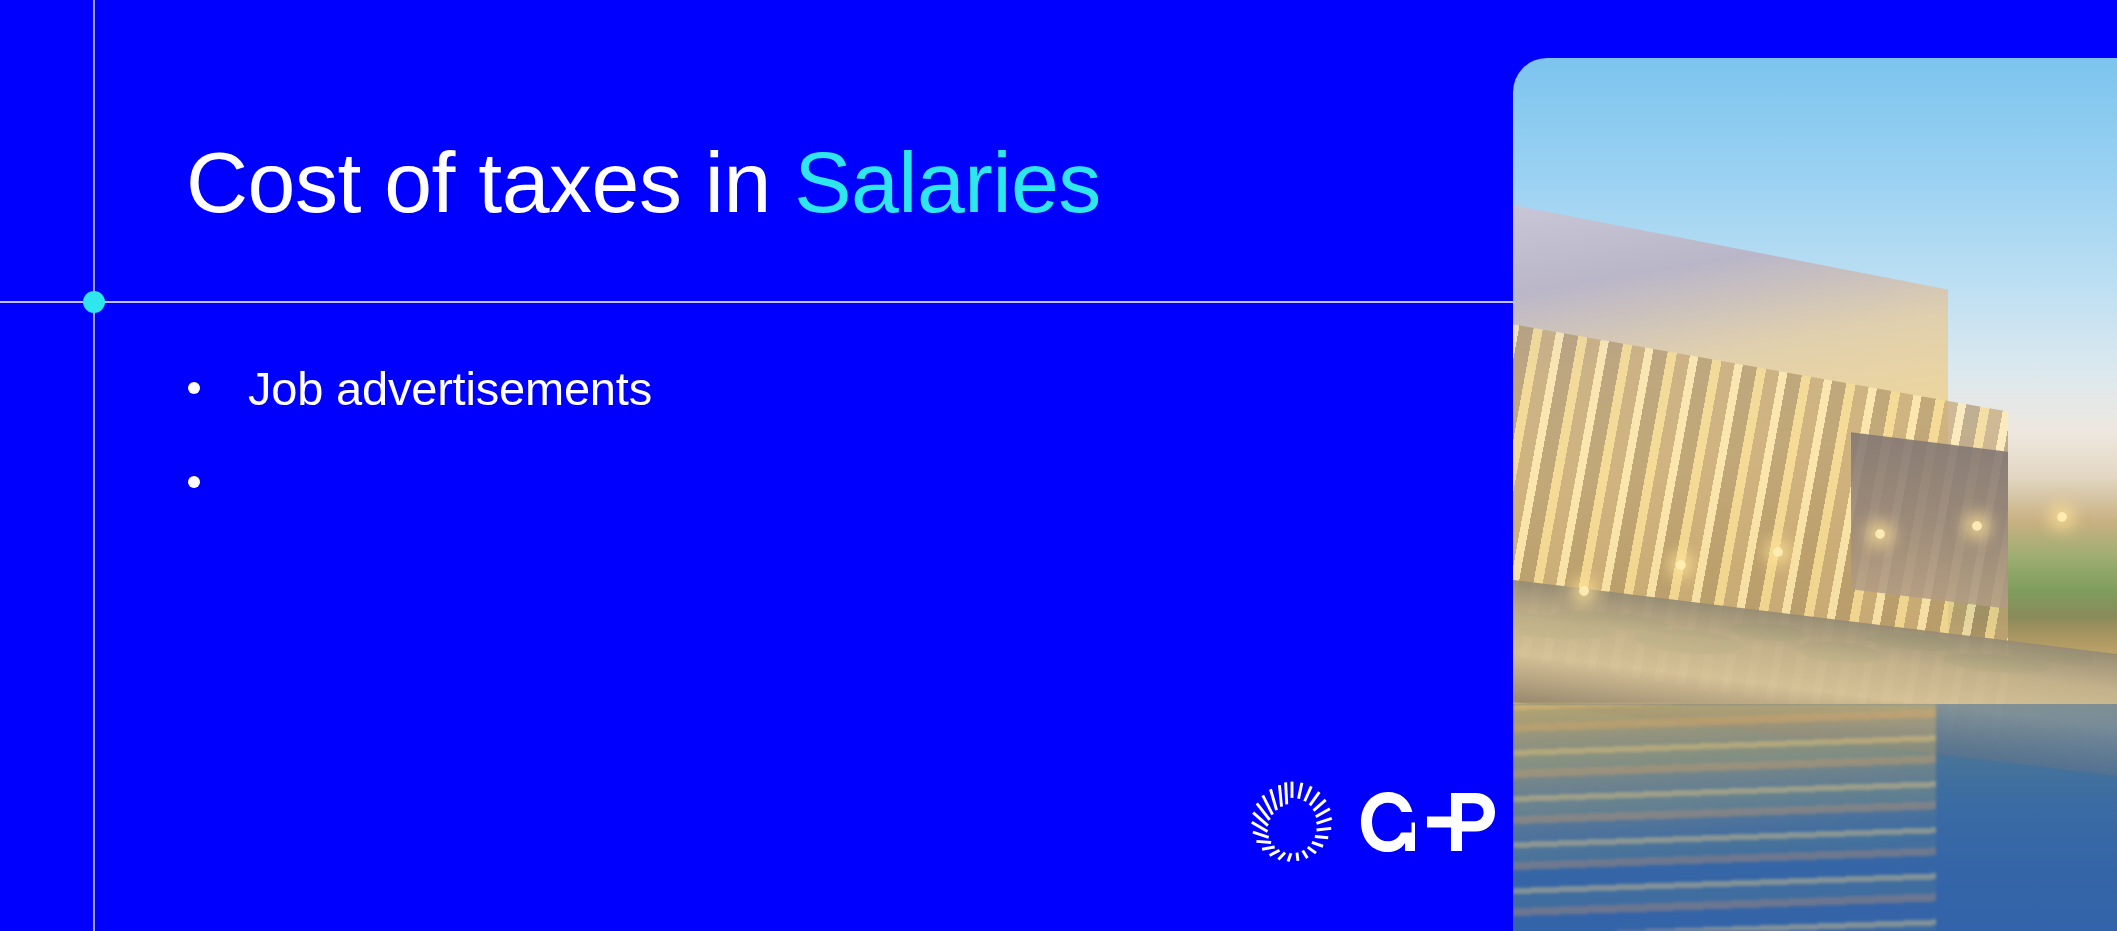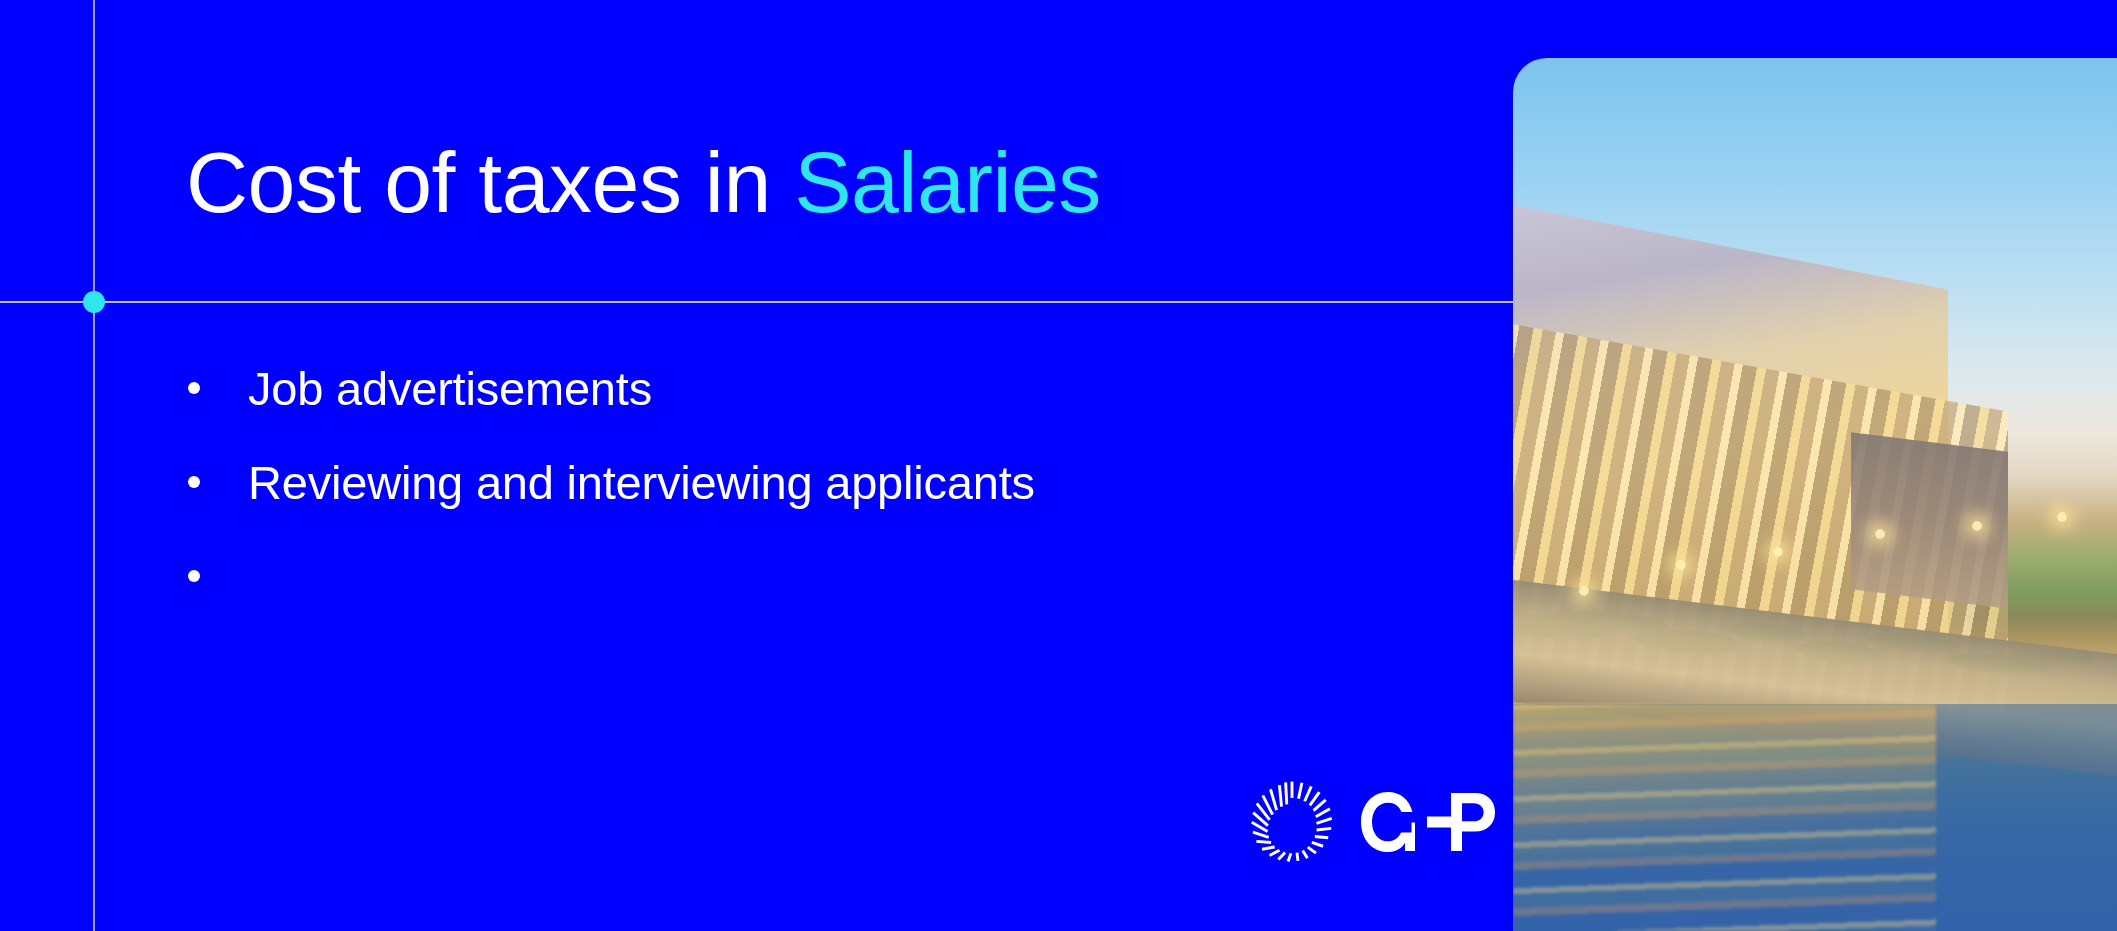--- a/index.html
+++ b/index.html
@@ -274,24 +274,20 @@
   <div class="guide-v"></div>
   <div class="guide-h"></div>
   <div class="guide-dot"></div>
 
   <h1 class="title"><span>Cost of taxes in </span><span class="accent">Salaries</span></h1>
 
   <ul class="bullets">
     <li class="bullet-row">
       <span class="bullet-dot"></span>
       <span class="bullet-text">Job advertisements</span>
-    </li>
-    <li class="bullet-row">
-      <span class="bullet-dot"></span>
-      <span class="bullet-text">Reviewing and interviewing applicants</span>
     </li>
     <li class="bullet-row">
       <span class="bullet-dot"></span>
     </li>
   </ul>
 
   <div class="logo">
     <svg class="logo-mark" viewBox="0 0 100 100">
       <g stroke="#ffffff" stroke-width="3.4" stroke-linecap="butt">
         <line x1="50" y1="3" x2="50" y2="22"></line>

